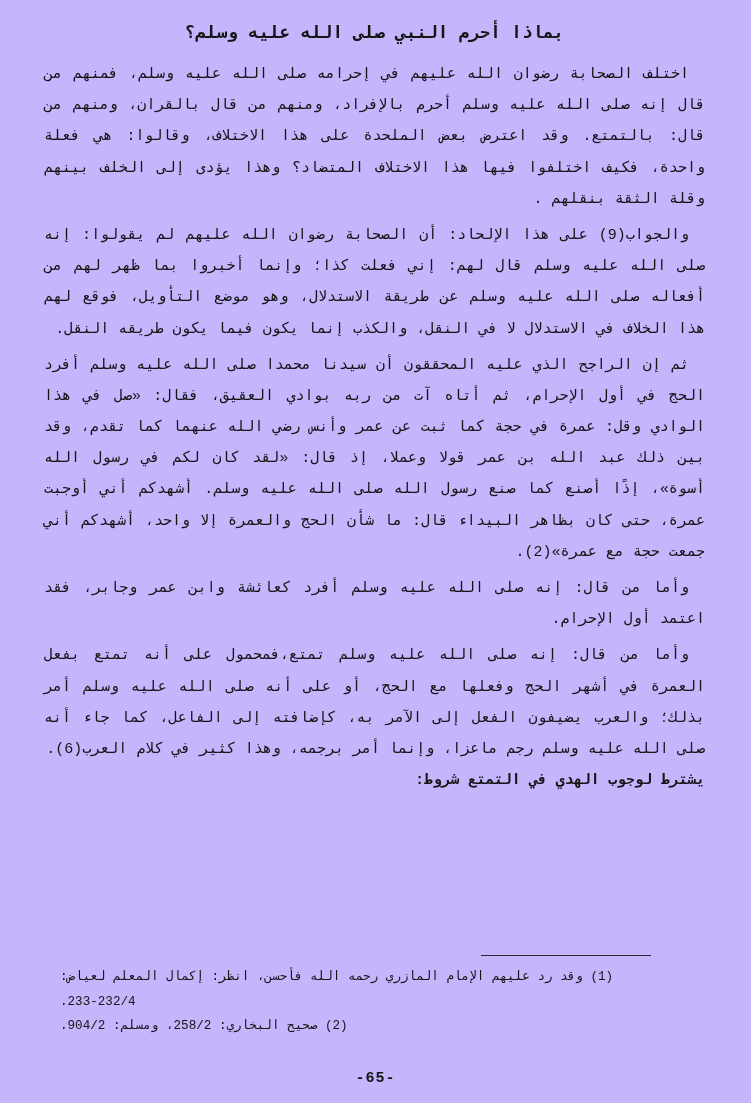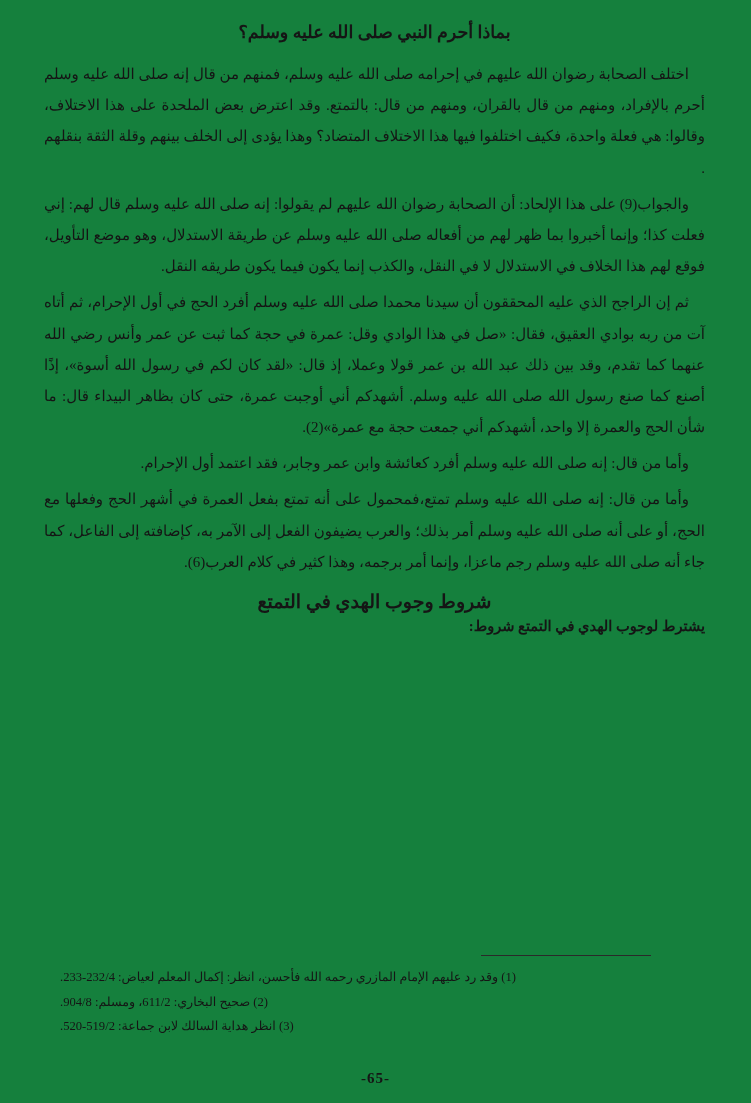--- a/index.html
+++ b/index.html
@@ -1,27 +1,27 @@
 <!DOCTYPE html>
 <html lang="ar"><head>
 <meta charset="utf-8">
 <style>
   * { box-sizing: border-box; }
   html, body { margin: 0; padding: 0; background: #9a9a9a; }
   .page-wrap { display: flex; justify-content: center; }
   .page {
     width: 751px;
     height: 1103px;
-    background: #15803d;
+    background: #c4b5fd;
     color: #151515;
     direction: rtl;
     position: relative;
     overflow: hidden;
     padding: 16px 46px 0 44px;
-    font-family: Liberation Serif, serif;
+    font-family: Liberation Mono, monospace;
   }
   .doc-title {
     text-align: center;
     font-size: 17.5px;
     font-weight: bold;
     margin: 6px 0 16px 0;
   }
   .body-text .para {
     font-size: 15px;
     line-height: 2.08;
@@ -86,28 +86,26 @@
     <h1 class="doc-title">بماذا أحرم النبي صلى الله عليه وسلم؟</h1>
 
     <div class="body-text">
       <p class="para">اختلف الصحابة رضوان الله عليهم في إحرامه صلى الله عليه وسلم، فمنهم من قال إنه صلى الله عليه وسلم أحرم بالإفراد، ومنهم من قال بالقران، ومنهم من قال: بالتمتع. وقد اعترض بعض الملحدة على هذا الاختلاف، وقالوا: هي فعلة واحدة، فكيف اختلفوا فيها هذا الاختلاف المتضاد؟ وهذا يؤدى إلى الخلف بينهم وقلة الثقة بنقلهم .</p>
       <p class="para">والجواب(9) على هذا الإلحاد: أن الصحابة رضوان الله عليهم لم يقولوا: إنه صلى الله عليه وسلم قال لهم: إني فعلت كذا؛ وإنما أخبروا بما ظهر لهم من أفعاله صلى الله عليه وسلم عن طريقة الاستدلال، وهو موضع التأويل، فوقع لهم هذا الخلاف في الاستدلال لا في النقل، والكذب إنما يكون فيما يكون طريقه النقل.</p>
       <p class="para">ثم إن الراجح الذي عليه المحققون أن سيدنا محمدا صلى الله عليه وسلم أفرد الحج في أول الإحرام، ثم أتاه آت من ربه بوادي العقيق، فقال: «صل في هذا الوادي وقل: عمرة في حجة كما ثبت عن عمر وأنس رضي الله عنهما كما تقدم، وقد بين ذلك عبد الله بن عمر قولا وعملا، إذ قال: «لقد كان لكم في رسول الله أسوة»، إذًا أصنع كما صنع رسول الله صلى الله عليه وسلم. أشهدكم أني أوجبت عمرة، حتى كان بظاهر البيداء قال: ما شأن الحج والعمرة إلا واحد، أشهدكم أني جمعت حجة مع عمرة»(2).</p>
       <p class="para">وأما من قال: إنه صلى الله عليه وسلم أفرد كعائشة وابن عمر وجابر، فقد اعتمد أول الإحرام.</p>
       <p class="para">وأما من قال: إنه صلى الله عليه وسلم تمتع،فمحمول على أنه تمتع بفعل العمرة في أشهر الحج وفعلها مع الحج، أو على أنه صلى الله عليه وسلم أمر بذلك؛ والعرب يضيفون الفعل إلى الآمر به، كإضافته إلى الفاعل، كما جاء أنه صلى الله عليه وسلم رجم ماعزا، وإنما أمر برجمه، وهذا كثير في كلام العرب(6).</p>
     </div>
 
-    <h2 class="section-heading">شروط وجوب الهدي في التمتع</h2>
 
     <p class="subheading">يشترط لوجوب الهدي في التمتع شروط:</p>
 
 
     <div class="footnotes">
       <hr class="footnote-separator">
       <p class="footnote">(1) وقد رد عليهم الإمام المازري رحمه الله فأحسن، انظر: إكمال المعلم لعياض: 232/4-233.</p>
-      <p class="footnote">(2) صحيح البخاري: 611/2، ومسلم: 904/8.</p>
-      <p class="footnote">(3) انظر هداية السالك لابن جماعة: 519/2-520.</p>
+      <p class="footnote">(2) صحيح البخاري: 258/2، ومسلم: 904/2.</p>
     </div>
 
     <div class="page-number">-65-</div>
 
   </div>
 </div>
 
 </body></html>

